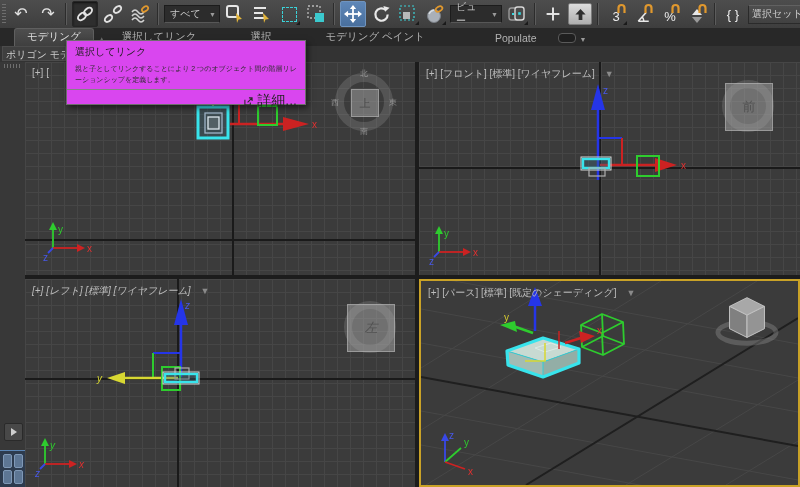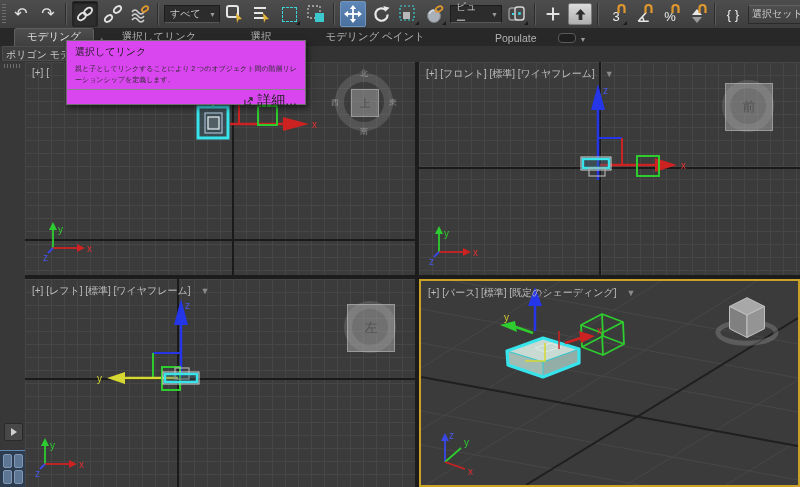--- a/index.html
+++ b/index.html
@@ -60,21 +60,21 @@
   .layout-btn{position:absolute;left:0px;top:388px;width:25px;height:37px;background:#2d3b4e;border-top:1px solid #5a85b5;
     display:grid;grid-template-columns:9px 9px;grid-template-rows:14px 14px;gap:2px;padding:3px 2px 2px 3px;box-sizing:border-box;}
   .layout-btn i{background:#5d7694;border:1px solid #7f98b6;border-radius:2px;display:block;}
 
   
   .vp{position:absolute;overflow:hidden;background-color:#3b3b3b;
     background-image:linear-gradient(#464646 1px,transparent 1px),linear-gradient(90deg,#464646 1px,transparent 1px);
     background-size:13px 13px;}
   #vp-tl{left:25px;top:62px;width:390px;height:213px;}
   #vp-tr{left:419px;top:62px;width:381px;height:213px;}
-  #vp-bl{left:25px;top:279px;width:390px;height:208px;}
+  #vp-bl{left:25px;top:279px;width:390px;height:208px;font-style:italic;}
   #vp-br{left:419px;top:279px;width:381px;height:208px;background-image:none;border:2px solid #c9a227;box-sizing:border-box;}
   .vp-label{position:absolute;left:7px;top:5px;z-index:5;display:flex;align-items:center;gap:10px;
     font-size:10px;color:#bdbdbd;white-space:nowrap;}
   .vp-menu-arrow{color:#8a8a8a;font-size:9px;}
   .scene{position:absolute;left:0;top:0;}
 
   
   .vcube{position:absolute;width:64px;height:64px;z-index:4;}
   .vc-ring{position:absolute;left:3px;top:3px;width:40px;height:40px;border:9px solid rgba(150,150,150,.28);border-radius:50%;}
   .vc-face{position:absolute;display:flex;align-items:center;justify-content:center;

